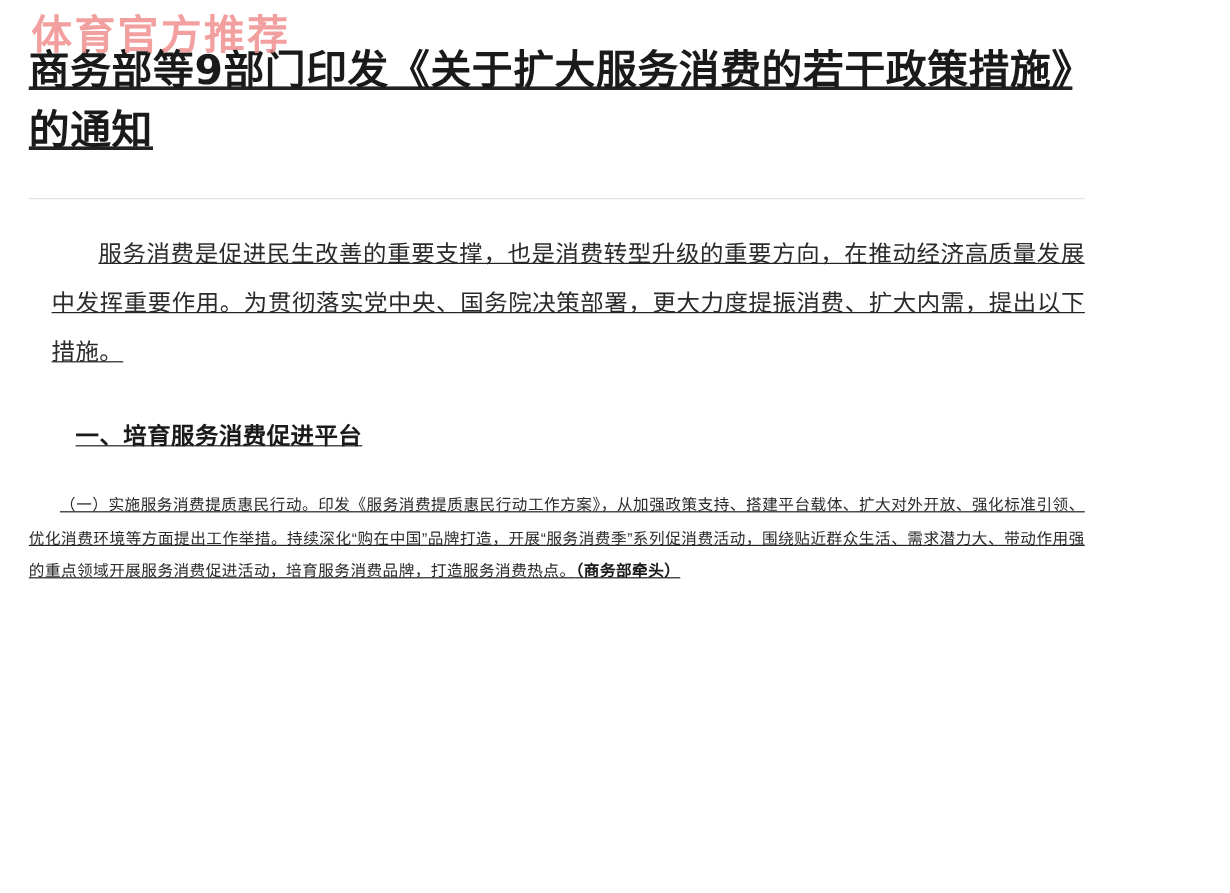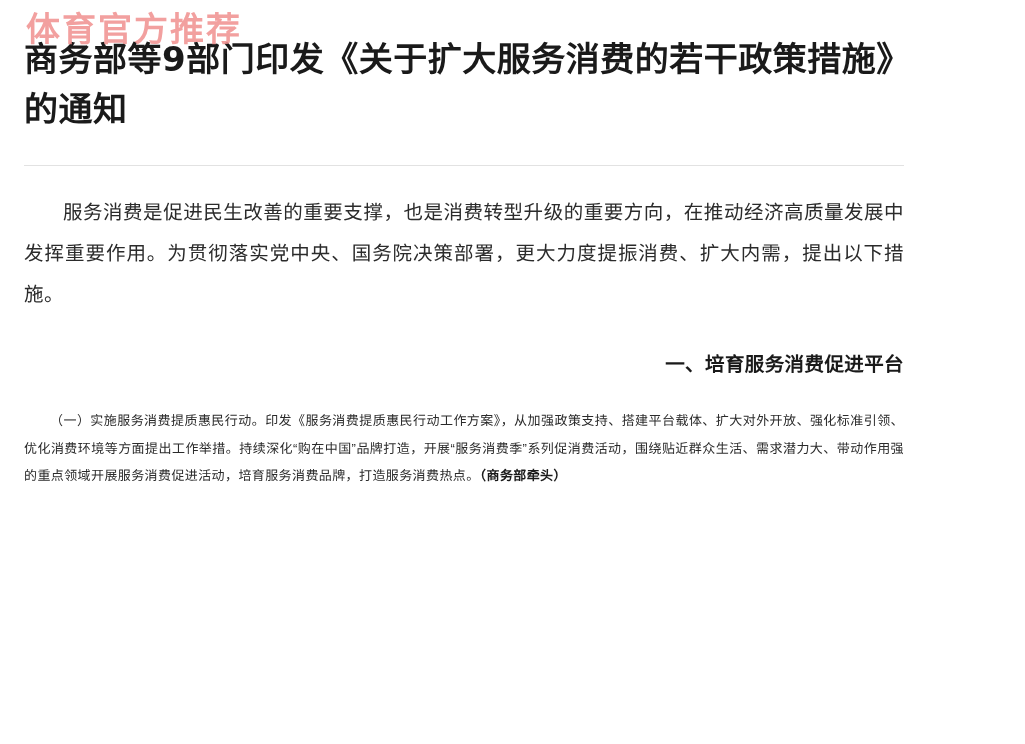--- a/index.html
+++ b/index.html
@@ -15,20 +15,21 @@
     position: relative;
     overflow: hidden;
   }
 
   .page {
     position: relative;
     width: 928px;
     height: 744px;
     box-sizing: border-box;
     padding: 0 24px;
+    text-decoration: underline;
   }
 
   
   .watermark {
     position: absolute;
     top: 2px;
     left: 26px;
     font-size: 34px;
     font-weight: 700;
     letter-spacing: 2px;
@@ -63,32 +64,32 @@
     padding-top: 26px;
     font-size: 19.5px;
     line-height: 2.1;
     color: #2b2b2b;
     text-align: justify;
     letter-spacing: 0.4px;
   }
 
   .indent {
     text-indent: 2em;
+    margin-left: 19px;
   }
 
   .section-heading {
     margin: 0;
     padding-top: 30px;
     font-size: 19.5px;
     line-height: 2.1;
     font-weight: 700;
     color: #1a1a1a;
     text-indent: 2em;
     letter-spacing: 0.4px;
-    text-align: right;
   }
 
   .para {
     margin: 0;
     padding-top: 22px;
     font-size: 13px;
     line-height: 2.1;
     color: #2b2b2b;
     text-indent: 2em;
     text-align: justify;

